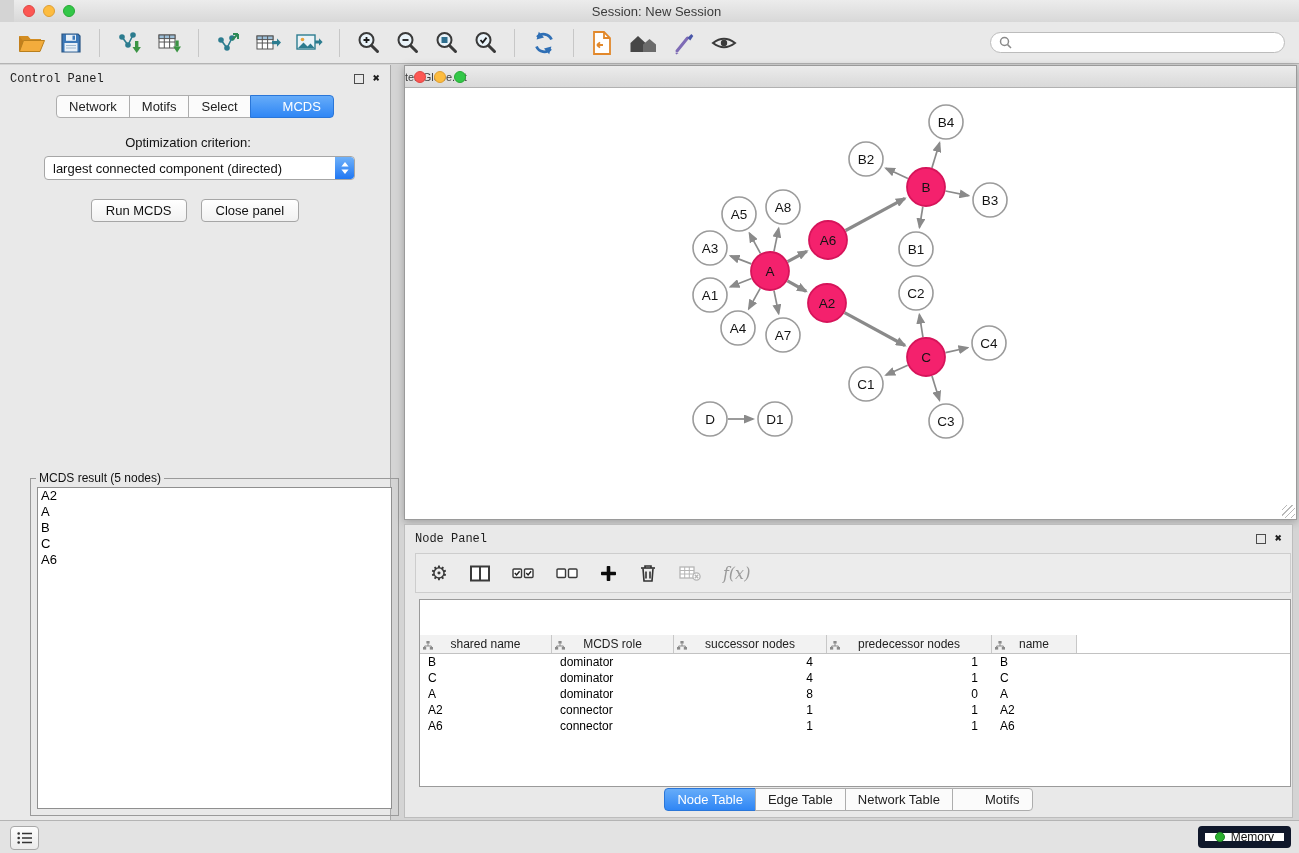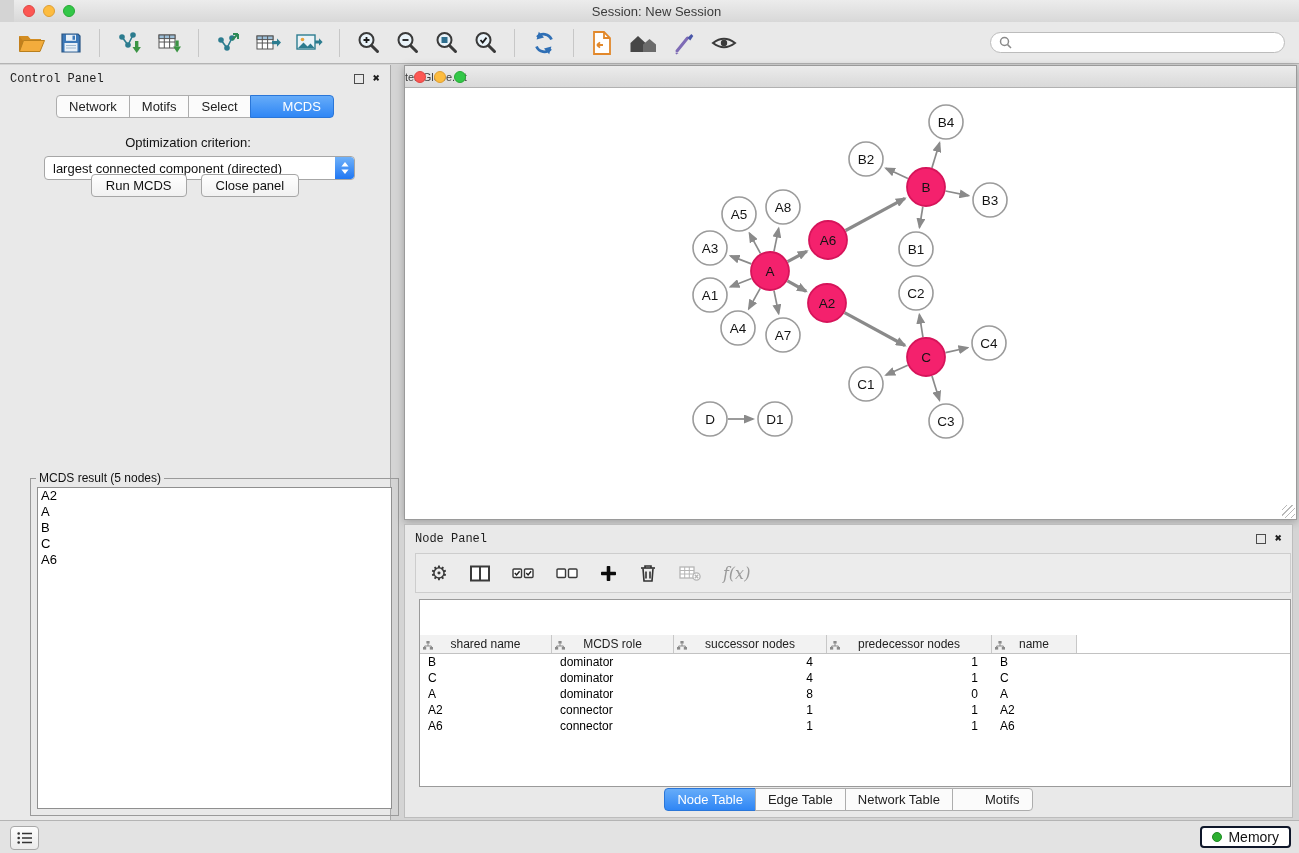--- a/index.html
+++ b/index.html
@@ -41,21 +41,21 @@
     margin-left:-1px;line-height:15px;}
   .seg-tab:first-child{border-radius:4px 0 0 4px;margin-left:0;}
   .seg-tab:last-child{border-radius:0 4px 4px 0;padding-left:32px;}
   .seg-tab.active{background:linear-gradient(#66acf9,#2f86f5);color:#fff;border-color:#2a76d8;}
   .opt-label{position:absolute;left:0;right:14px;top:70px;text-align:center;font-size:13px;color:#111;}
   .dropdown{position:absolute;left:44px;top:91px;width:311px;height:24px;background:#fff;border:1px solid #a6a6a6;
     border-radius:4px;display:flex;align-items:center;box-sizing:border-box;overflow:hidden;}
   .dropdown .dd-text{flex:1;font-size:13px;color:#111;padding-left:8px;white-space:nowrap;}
   .dd-stepper{width:19px;height:100%;background:linear-gradient(#6fb1f9,#2077f3);display:flex;align-items:center;justify-content:center;
     border-radius:0 3px 3px 0;}
-  .cp-buttons{position:absolute;left:0;right:0;top:109px;display:flex;justify-content:center;gap:14px;}
+  .cp-buttons{position:absolute;left:0;right:0;top:134px;display:flex;justify-content:center;gap:14px;}
   .btn{font-size:13px;color:#111;background:linear-gradient(#ffffff,#f1f1f1);border:1px solid #a6a6a6;border-radius:4px;
     padding:3px 14px;line-height:15px;}
   .result-fieldset{position:absolute;left:14px;top:390px;width:369px;height:345px;border:1px solid #9a9a9a;
     padding:0;margin:16px;box-sizing:border-box;background:transparent;}
   .result-fieldset legend{font-size:12px;color:#111;margin-left:5px;padding:0 3px;}
   .result-box{position:absolute;left:6px;right:6px;top:2px;bottom:6px;background:#fff;border:1px solid #8f8f8f;overflow:hidden;}
   .result-item{font-size:13px;color:#000;line-height:16px;padding-left:3px;}
   
   .network-window{position:absolute;left:404px;top:65px;width:893px;height:455px;background:#fff;
     border:1px solid #9a9a9a;box-sizing:border-box;box-shadow:0 2px 8px rgba(0,0,0,.25);}
@@ -81,22 +81,22 @@
   .th-icon{position:absolute;left:3px;top:4px;}
   .th-label{flex:1;text-align:center;}
   .tr{display:flex;height:16px;align-items:center;}
   .td{font-size:12px;color:#000;box-sizing:border-box;padding:0 8px;white-space:nowrap;overflow:hidden;}
   .td.num{padding-right:14px;}
   .tp-tabs{position:absolute;left:0;right:0;bottom:6px;}
   
   .statusbar{position:absolute;left:0;right:0;top:820px;height:33px;background:#e3e3e3;border-top:1px solid #b4b4b4;box-sizing:border-box;}
   .sb-left-btn{position:absolute;left:10px;top:5px;width:27px;height:22px;border:1px solid #a8a8a8;border-radius:4px;
     background:linear-gradient(#fdfdfd,#ebebeb);display:flex;align-items:center;justify-content:center;}
-  .memory-btn{position:absolute;right:8px;top:5px;height:22px;border:2px solid #0f172a;border-radius:4px;background:#fff;
-    display:flex;align-items:center;gap:6px;padding:0 10px;font-size:14px;color:#111;box-sizing:border-box;}
+  .memory-btn{position:absolute;right:8px;top:5px;height:22px;border:7px solid #0f172a;border-radius:4px;background:#fff;
+    display:flex;align-items:center;gap:6px;padding:0 10px;font-size:12px;color:#111;box-sizing:border-box;}
   .green-dot{width:10px;height:10px;border-radius:50%;background:#2caf30;border:1px solid #1d8a22;box-sizing:border-box;}
 </style>
 </head>
 <body>
 
 <div class="titlebar">
   <div class="traffic">
     <span class="light red"></span>
     <span class="light yellow"></span>
     <span class="light green"></span>

